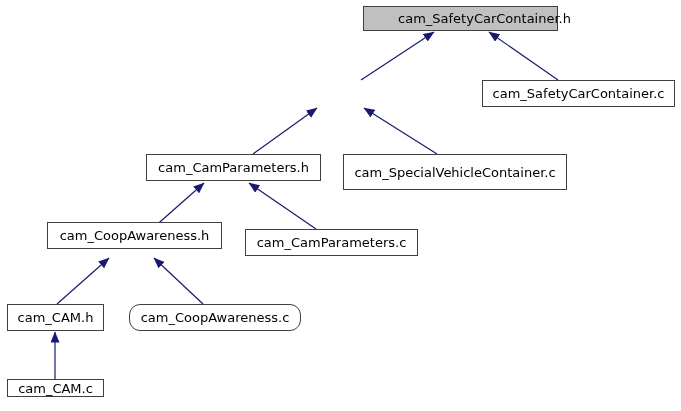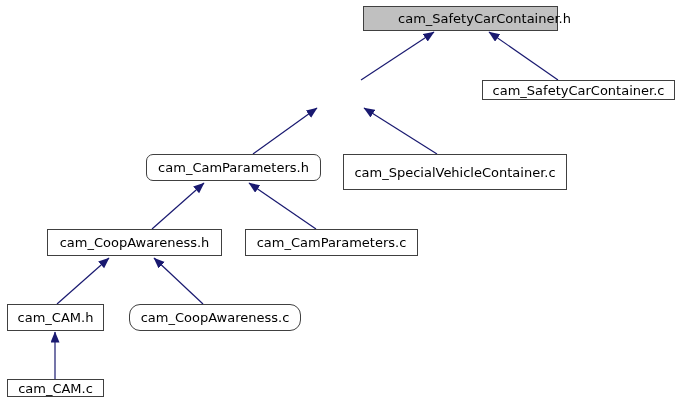--- a/index.html
+++ b/index.html
@@ -71,27 +71,27 @@
     <line class="edge" x1="152" y1="229" x2="204" y2="183" marker-end="url(#arrow)"></line>
     <line class="edge" x1="316" y1="229" x2="249" y2="183" marker-end="url(#arrow)"></line>
     <line class="edge" x1="57" y1="304" x2="109" y2="258" marker-end="url(#arrow)"></line>
     <line class="edge" x1="203" y1="304" x2="154" y2="258" marker-end="url(#arrow)"></line>
     <line class="edge" x1="55" y1="379" x2="55" y2="332" marker-end="url(#arrow)"></line>
   </svg>
 
   <div class="node highlighted" style="left:363px;top:6px;width:195px;height:25px;">cam_SafetyCarContainer.h</div>
 
 
-  <div class="node" style="left:482px;top:80px;width:193px;height:20px;">cam_SafetyCarContainer.c</div>
+  <div class="node" style="left:482px;top:80px;width:193px;height:27px;">cam_SafetyCarContainer.c</div>
 
-  <div class="node" style="left:146px;top:154px;width:175px;height:27px;border-radius:7px;">cam_CamParameters.h</div>
+  <div class="node" style="left:146px;top:154px;width:175px;height:27px;">cam_CamParameters.h</div>
 
   <div class="node" style="left:343px;top:154px;width:224px;height:36px;">cam_SpecialVehicleContainer.c</div>
 
-  <div class="node" style="left:47px;top:229px;width:175px;height:27px;">cam_CoopAwareness.h</div>
+  <div class="node" style="left:47px;top:222px;width:175px;height:27px;">cam_CoopAwareness.h</div>
 
   <div class="node" style="left:7px;top:304px;width:97px;height:27px;">cam_CAM.h</div>
 
   <div class="node" style="left:245px;top:229px;width:173px;height:27px;">cam_CamParameters.c</div>
 
   <div class="node" style="left:129px;top:304px;width:172px;height:27px;border-radius:11px;">cam_CoopAwareness.c</div>
 
   <div class="node" style="left:7px;top:379px;width:97px;height:18px;">cam_CAM.c</div>
 
 </div>

